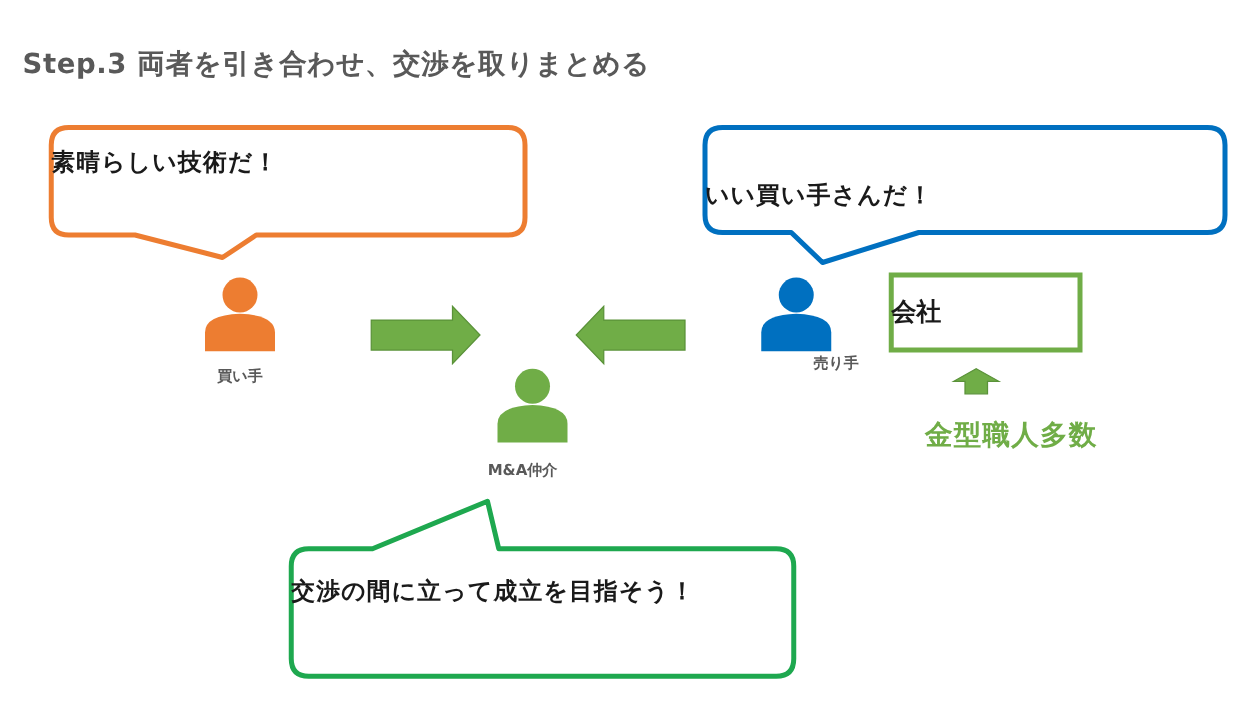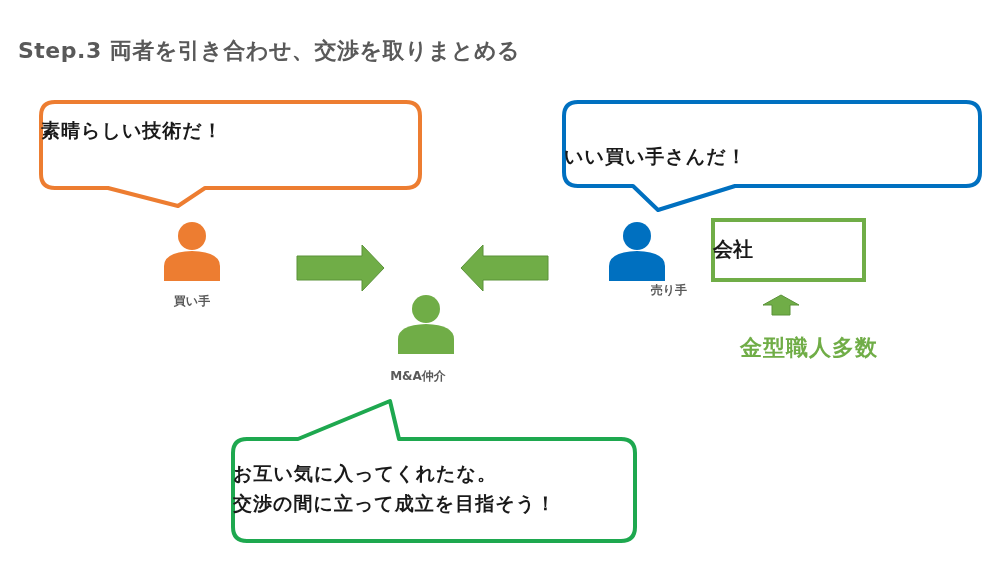--- a/index.html
+++ b/index.html
@@ -73,21 +73,20 @@
 
 <div class="bubble-text" style="left:41px; top:115px; width:380px;">
   <div>素晴らしい技術だ！</div>
 </div>
 
 <div class="bubble-text" style="left:564px; top:115px; width:416px;margin-top:26px;">
   <div>いい買い手さんだ！</div>
 </div>
 
 <div class="bubble-text" style="left:233px; top:458px; width:402px;">
-  <div>お互い気に入ってくれたな。</div>
   <div>交渉の間に立って成立を目指そう！</div>
 </div>
 
 <div class="label" style="left:142px; top:293px; width:100px;">買い手</div>
 <div class="label" style="left:587px; top:282px; width:100px;text-align:right;">売り手</div>
 <div class="label" style="left:358px; top:368px; width:120px;">M&amp;A仲介</div>
 
 <div class="company-text" style="left:713px; top:236px; width:151px;">会社</div>
 
 <div class="craft-text" style="left:705px; top:333px;">金型職人多数</div>

